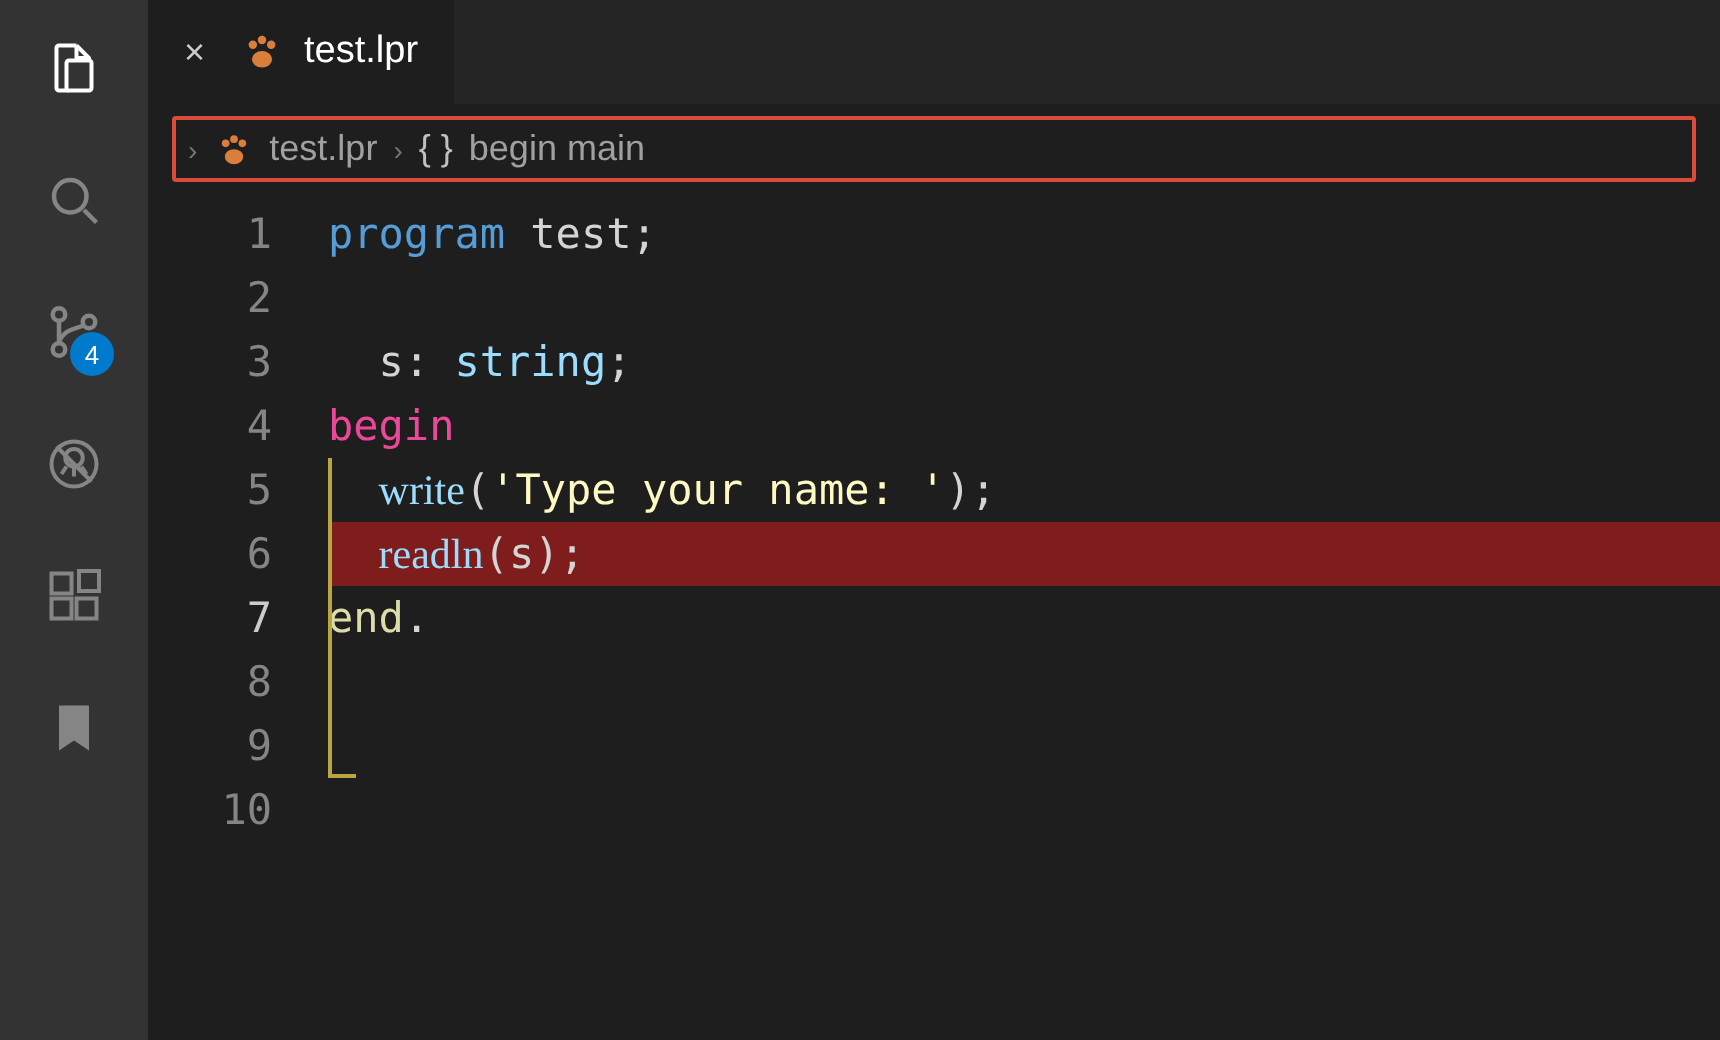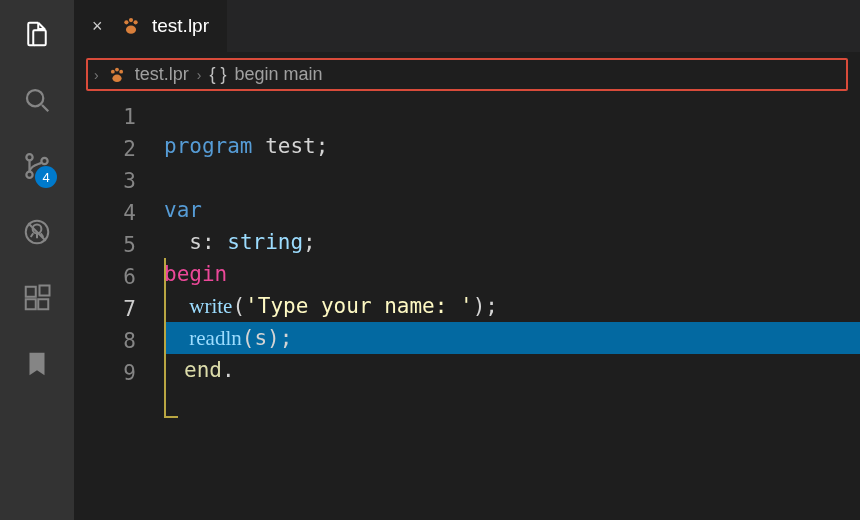--- a/index.html
+++ b/index.html
@@ -85,31 +85,31 @@
     padding-top: 4px;
   }
   .gutter {
     width: 90px;
     text-align: right;
     color: #858585;
     padding-right: 28px;
   }
   .gutter .ln { height: 32px; }
   .gutter .ln.current { color: #cccccc; }
-  .code { flex: 1; position: relative; margin-top: 29px; }
+  .code { flex: 1; position: relative; }
   .code .line { height: 32px; white-space: pre; }
-  .code .line.current { background: #0369a1; }
+  .code .line.current { background: #7f1d1d; }
   .tk-kw { color: #569cd6; }
   .tk-id { color: #d4d4d4; }
   .tk-punc { color: #d4d4d4; }
   .tk-type { color: #9cdcfe; text-align: center; }
   .tk-begin { color: #ec4899; }
   .tk-fn { color: #9cdcfe; font-family: Liberation Serif, serif; }
   .tk-str { color: #fef9c3; }
-  .tk-end { color: #dcdcaa; padding-left: 20px; }
+  .tk-end { color: #dcdcaa; }
   .block-guide {
     position: absolute;
     left: 0; top: 128px; height: 160px;
     border-left: 2px solid #b9a642;
     border-bottom: 2px solid #b9a642;
     width: 14px;
     pointer-events: none;
   }
   .paw svg { width: 22px; height: 22px; }
   .vs-icon svg { width: 22px; height: 22px; }
@@ -204,26 +204,26 @@
     <div class="gutter" id="gutter">
         <div class="ln">1</div>
         <div class="ln">2</div>
         <div class="ln">3</div>
         <div class="ln">4</div>
         <div class="ln">5</div>
         <div class="ln">6</div>
         <div class="ln current">7</div>
         <div class="ln">8</div>
         <div class="ln">9</div>
+        <div class="ln">10</div>
       </div>
     <div class="code" id="code">
       <div class="block-guide"></div>
     <div class="line"><span class="tk-kw">program </span><span class="tk-id">test</span><span class="tk-punc">;</span></div>
         <div class="line"></div>
-        <div class="line"><span class="tk-kw">var</span></div>
         <div class="line"><span class="tk-id">  s</span><span class="tk-punc">: </span><span class="tk-type">string</span><span class="tk-punc">;</span></div>
         <div class="line"><span class="tk-begin">begin</span></div>
         <div class="line"><span class="tk-id">  </span><span class="tk-fn">write</span><span class="tk-punc">(</span><span class="tk-str">'Type your name: '</span><span class="tk-punc">);</span></div>
         <div class="line current"><span class="tk-id">  </span><span class="tk-fn">readln</span><span class="tk-punc">(</span><span class="tk-id">s</span><span class="tk-punc">);</span></div>
         <div class="line"><span class="tk-end">end</span><span class="tk-punc">.</span></div>
         <div class="line"></div>
       </div>
   </div>
 
 </div>

